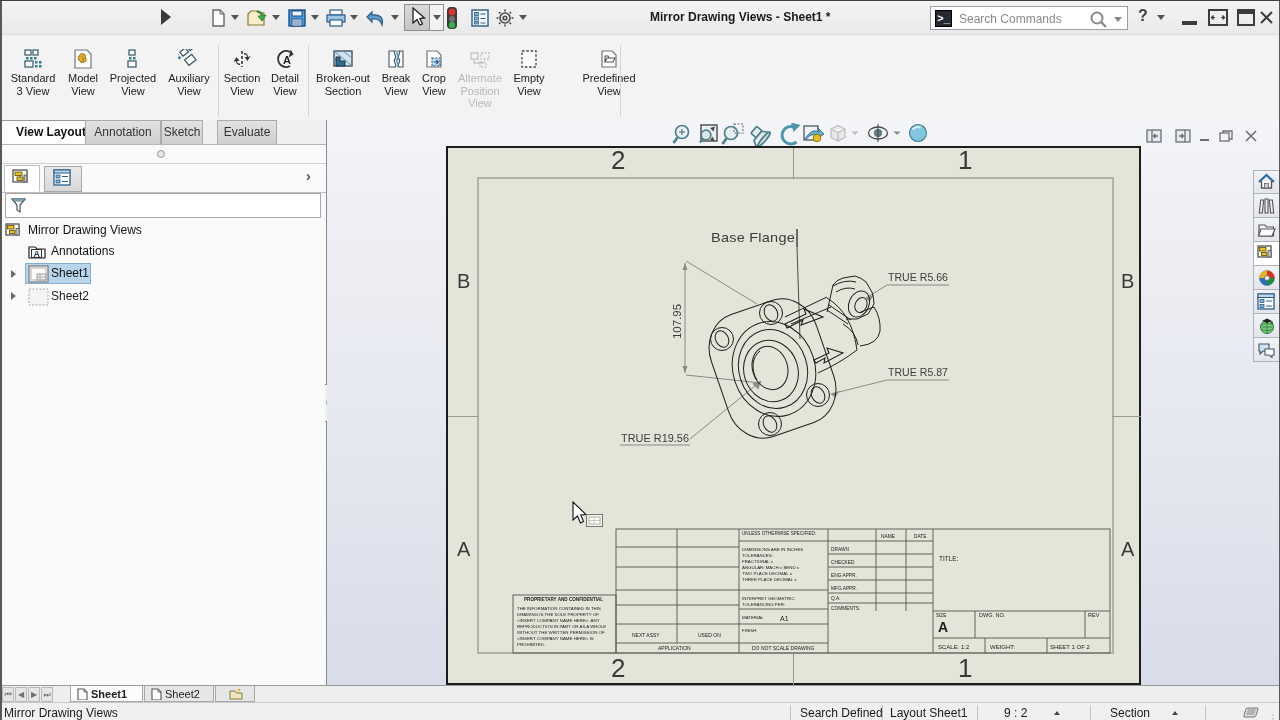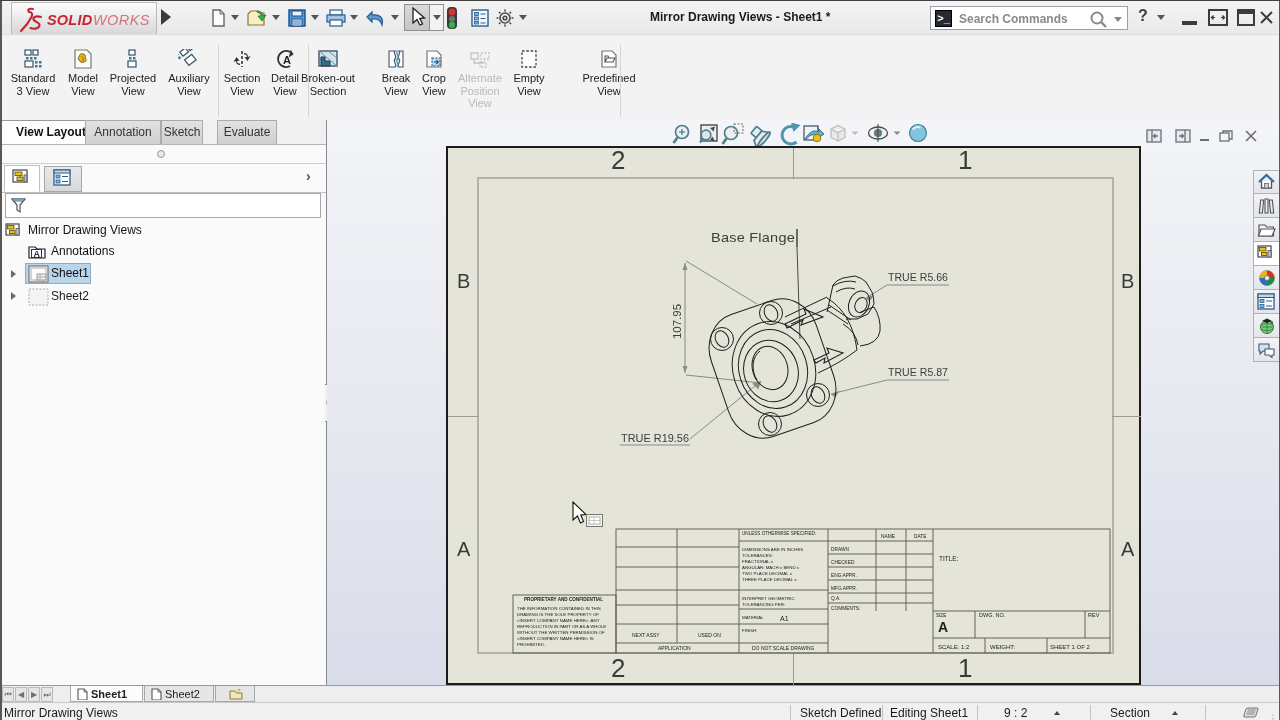--- a/index.html
+++ b/index.html
@@ -9,21 +9,21 @@
 
 
 #titlebar { position:absolute; top:0; left:0; width:1280px; height:33px; background:linear-gradient(#f4f4f4,#e9e9e9); }
 #logobox { position:absolute; top:1px; left:11px; width:146px; height:33px; background:linear-gradient(#fdfdfd,#e2e2e2 70%,#d8d8d8); border:1px solid #b8b8b8; display:flex; align-items:center; }
 #playbtn { position:absolute; top:8px; left:161px; width:0; height:0; border-left:10px solid #3a3a3a; border-top:8px solid transparent; border-bottom:8px solid transparent; }
 .tbicon { position:absolute; top:7px; }
 .dd { position:absolute; top:14px; width:0; height:0; border-left:4px solid transparent; border-right:4px solid transparent; border-top:5px solid #555; }
 #wintitle { position:absolute; top:9px; left:650px; font-size:12px; font-weight:bold; color:#1a1a1a; }
 #searchbox { position:absolute; top:5px; left:930px; width:198px; height:24px; background:#fff; border:1px solid #9aa0a6; }
 #searchbox .prompt { position:absolute; top:3px; left:4px; width:17px; height:17px; background:#252a33; border:1px solid #000; color:#fff; font-size:11px; font-weight:bold; line-height:15px; text-align:center; }
-#searchbox .ph { position:absolute; top:5px; left:28px; font-size:12px; color:#8a8a8a;font-weight:bold; }
+#searchbox .ph { position:absolute; top:5px; left:28px; font-size:12px; color:#8a8a8a; }
 
 
 #ribbon { position:absolute; top:33px; left:0; width:1280px; height:86px; background:#f3f3f3; border-top:1px solid #dcdcdc; }
 .rbtn { position:absolute; top:14px; text-align:center; font-size:11px; color:#222; line-height:12.5px; }
 .rbtn svg { display:block; margin:0 auto 3px auto; }
 .rsep { position:absolute; top:10px; width:1px; height:72px; background:#d5d5d5; }
 .rbtn.dis { color:#b9b9b9; }
 
 
 #tabrow { position:absolute; top:119px; left:0; width:327px; height:24px; background:#f0f0f0; }
@@ -55,30 +55,20 @@
 .sitem { position:absolute; top:3px; font-size:12px; color:#1a1a1a; }
 .uptri { position:absolute; top:8px; width:0; height:0; border-left:3.5px solid transparent; border-right:3.5px solid transparent; border-bottom:4px solid #444; }
 </style>
 </head>
 <body>
 <div id="app">
 <div class="abs" style="left:0;top:0;width:2px;height:719px;background:#585858;z-index:50"></div>
 <div class="abs" style="left:1279px;top:0;width:1px;height:719px;background:#585858;z-index:50"></div>
 
 <div id="titlebar">
-  <div id="logobox">
-    <svg width="144" height="30" viewBox="0 0 144 30">
-      <g fill="none" stroke="#c32433" stroke-width="2.1" stroke-linecap="round">
-        <path d="M21 5 C17 4 15 6 17 8 C20 8 21 10 19.5 13 C17 18 13 23 9 27"></path>
-        <path d="M29 13 C24 11.5 21 13 21.5 15.5 C22.5 18 27.5 18 27.5 21 C27.5 24.5 22 25.5 18.5 24"></path>
-      </g>
-      <text x="35" y="21" font-family="Liberation Sans" font-size="14.5" font-weight="bold" font-style="italic" letter-spacing="0.2" fill="#c32433">SOLID</text>
-      <text x="81" y="21" font-family="Liberation Sans" font-size="14.5" font-style="italic" letter-spacing="0.4" fill="#d2747e">WORKS</text>
-    </svg>
-  </div>
   <div id="playbtn"></div>
 
   <svg class="tbicon" style="left:208px" width="20" height="20" viewBox="0 0 20 20">
         <path d="M5 2 h7 l4 4 v12 h-11 z" fill="#fdfdfd" stroke="#666" stroke-width="1.4"></path>
         <path d="M12 2 l4 4 h-4 z" fill="#ddd" stroke="#666" stroke-width="1"></path>
       </svg>
   <div class="dd" style="left:231px"></div>
   <svg class="tbicon" style="left:246px" width="22" height="20" viewBox="0 0 22 20">
         <path d="M2 6 l3 -3 h6 l2 2 h5 v12 h-16 z" fill="#f7edc8" stroke="#8a7a30" stroke-width="1.2"></path>
         <path d="M11 3 c4 0 6 2 6 5 l3 -1 -4 6 -4 -5 3 0 c0 -2 -2 -4 -4 -4 z" fill="#3fae49" stroke="#1e7028" stroke-width="0.8"></path>
@@ -219,21 +209,21 @@
   </div>
   <div class="rbtn" style="left:264px;width:42px">
     <svg width="22" height="20" viewBox="0 0 22 20">
           <path d="M16 3 A8 8 0 1 0 16 17" fill="none" stroke="#333" stroke-width="1.8"></path>
           <path d="M16 3 l0 -2.5 4 4 -4 4 z" fill="#333" transform="rotate(12 16 3)"></path>
           <text x="9" y="15" font-size="11" font-weight="bold" fill="#222" font-family="Liberation Sans">A</text>
         </svg>
     Detail<br>View
   </div>
   <div class="rsep" style="left:308px"></div>
-  <div class="rbtn" style="left:296px;width:64px">
+  <div class="rbtn" style="left:311px;width:64px">
     <svg width="22" height="20" viewBox="0 0 22 20">
           <rect x="2" y="2" width="18" height="15" fill="#cfe3ee" stroke="#456" stroke-width="1.4"></rect>
           <path d="M2 2 L20 17 M2 9 L11 17 M11 2 L20 9" stroke="#6b95aa" stroke-width="1"></path>
           <path d="M4 17 L4 8 L8 8 L8 12 L13 12 L13 17 Z" fill="#2e6f8f" stroke="#234" stroke-width="1"></path>
         </svg>
     Broken-out<br>Section
   </div>
   <div class="rbtn" style="left:376px;width:40px">
     <svg width="20" height="20" viewBox="0 0 20 20">
           <path d="M3 2 h6 c-3 2 3 5 0 8 c-3 3 3 5 0 8 h-6 z" fill="#fff" stroke="#456" stroke-width="1.1"></path>
@@ -650,23 +640,23 @@
           <path d="M1 3 h5 l1.5 2 h5.5 v6 h-12 z" fill="#efe6c0" stroke="#8a7a30" stroke-width="1"></path>
           <path d="M9 1 l1.5 2 m0 -2 l-1.5 2" stroke="#c89010" stroke-width="1"></path>
           <circle cx="10" cy="2" r="1.3" fill="#e8b420"></circle>
         </svg>
   </div>
 </div>
 
 <div id="statusbar">
   <div class="sitem" style="left:4px">Mirror Drawing Views</div>
   <div class="ssep" style="left:790px"></div>
-  <div class="sitem" style="left:800px">Sketch Defined</div>
+  <div class="sitem" style="left:800px">Search Defined</div>
   <div class="ssep" style="left:882px"></div>
-  <div class="sitem" style="left:890px">Editing Sheet1</div>
+  <div class="sitem" style="left:890px">Layout Sheet1</div>
   <div class="ssep" style="left:977px"></div>
   <div class="sitem" style="left:1004px">9 : 2</div>
   <div class="uptri" style="left:1054px"></div>
   <div class="ssep" style="left:1090px"></div>
   <div class="sitem" style="left:1110px">Section</div>
   <div class="uptri" style="left:1172px"></div>
   <div class="ssep" style="left:1205px"></div>
   <svg class="abs" style="left:1242px;top:3px" width="18" height="14" viewBox="0 0 18 14">
         <g transform="skewX(-18)">
           <rect x="5" y="2" width="12" height="9" rx="1.5" fill="#ddd" stroke="#777" stroke-width="1"></rect>

